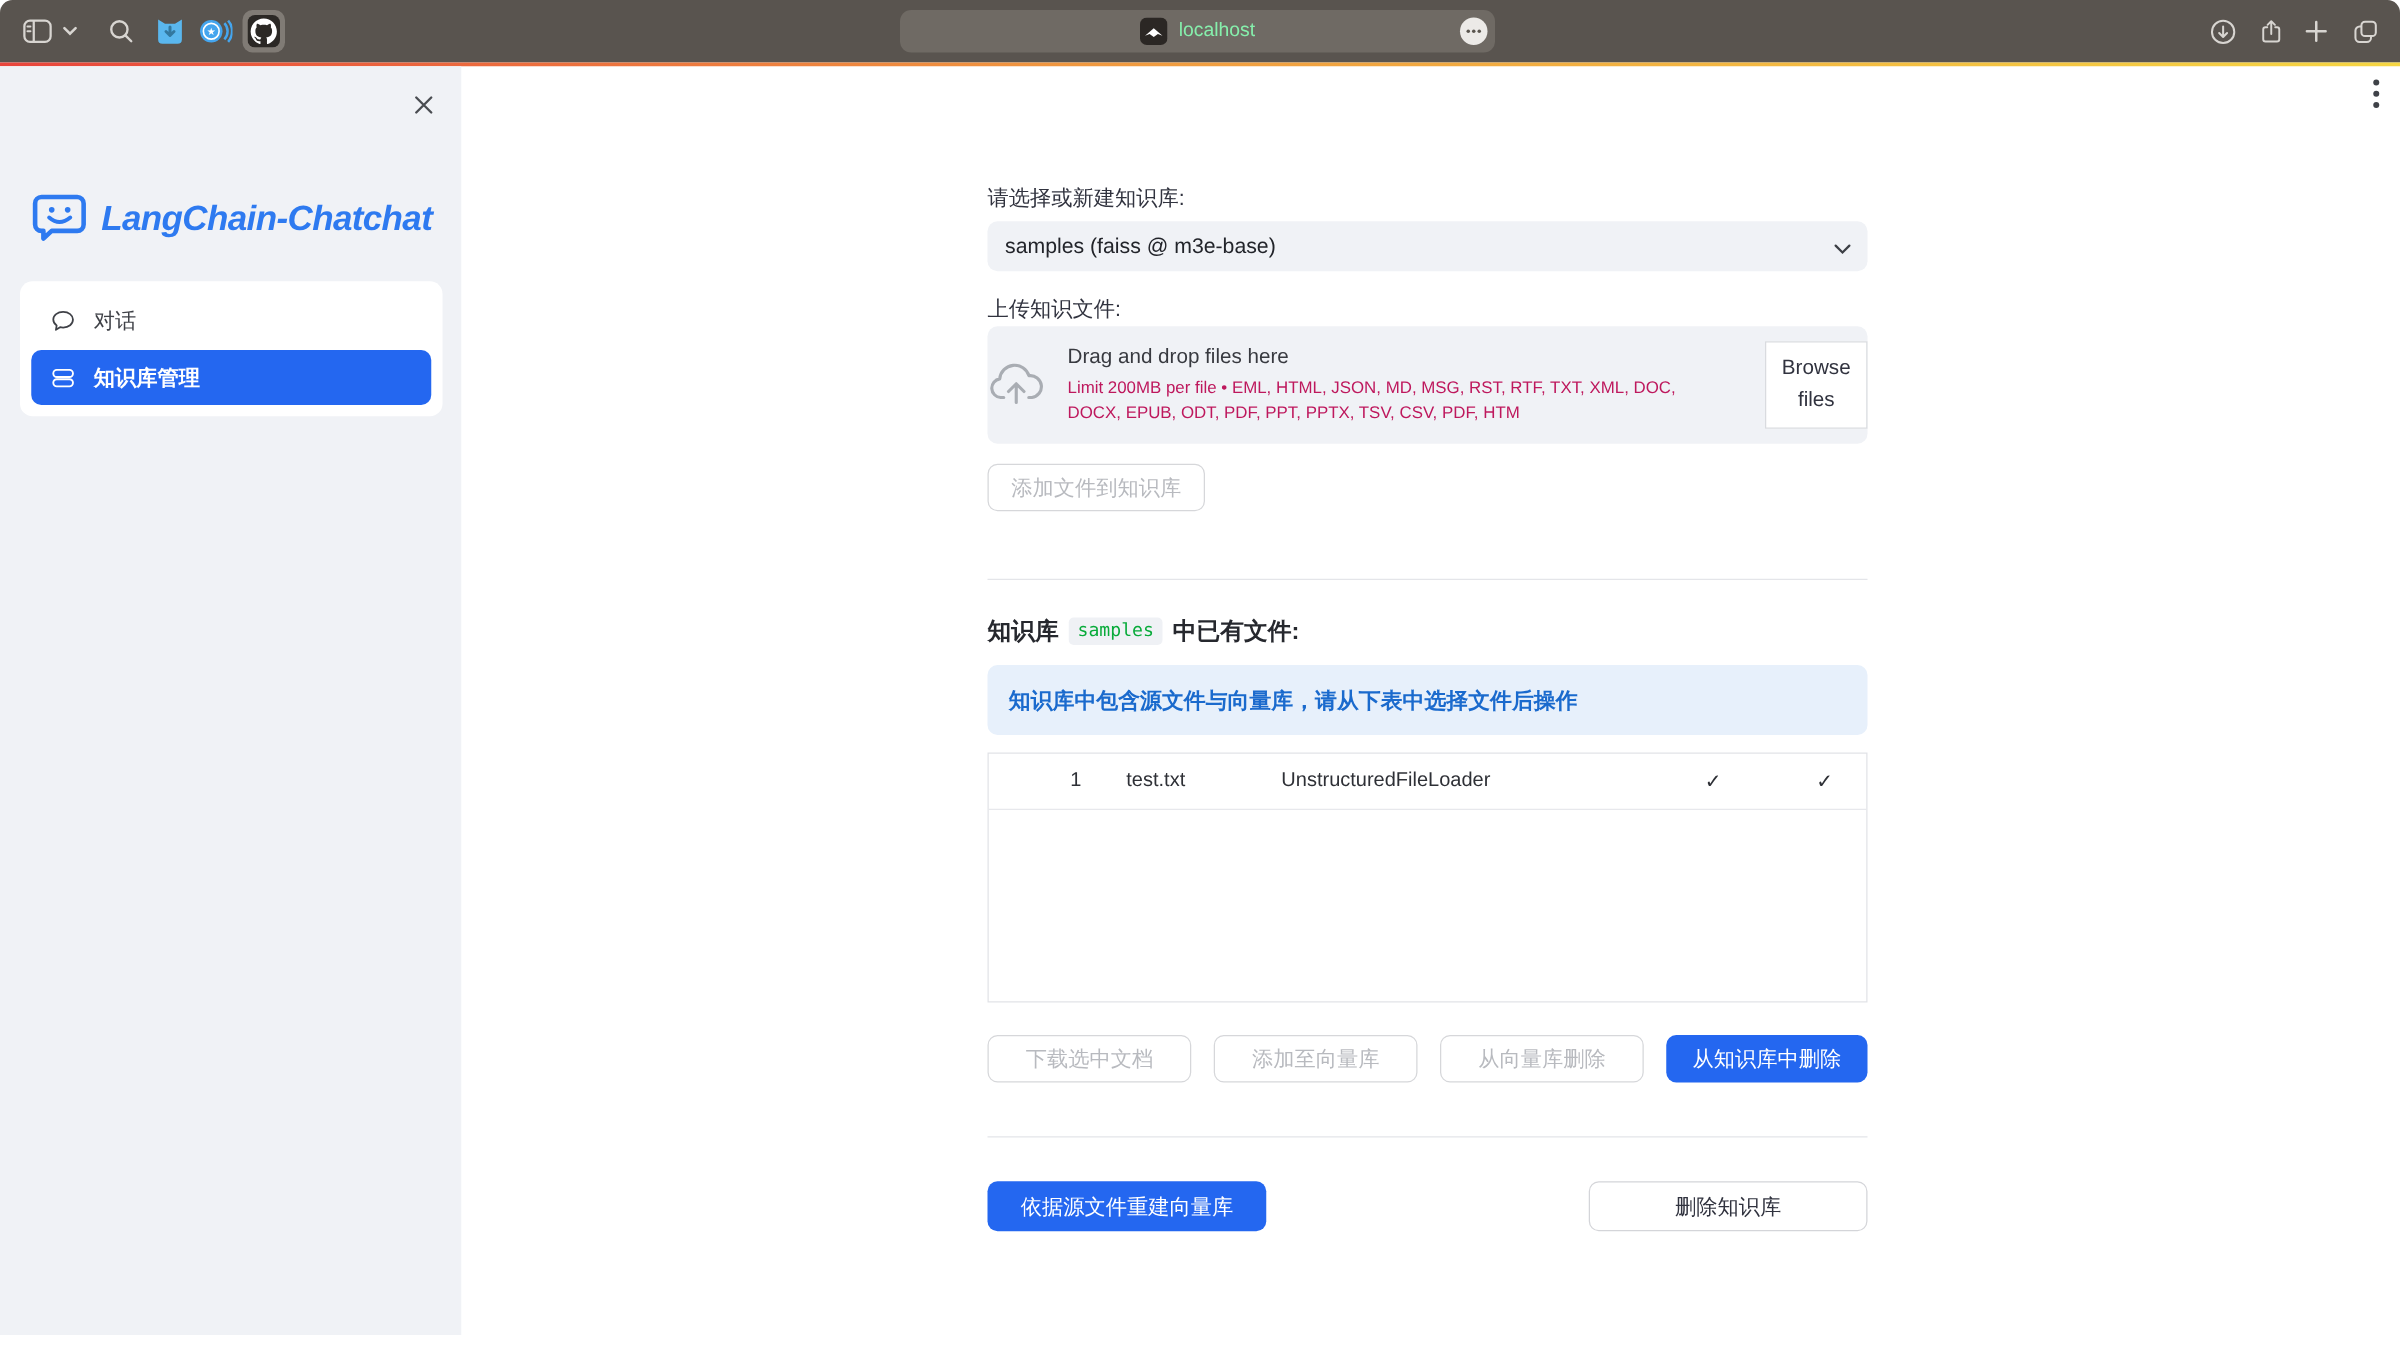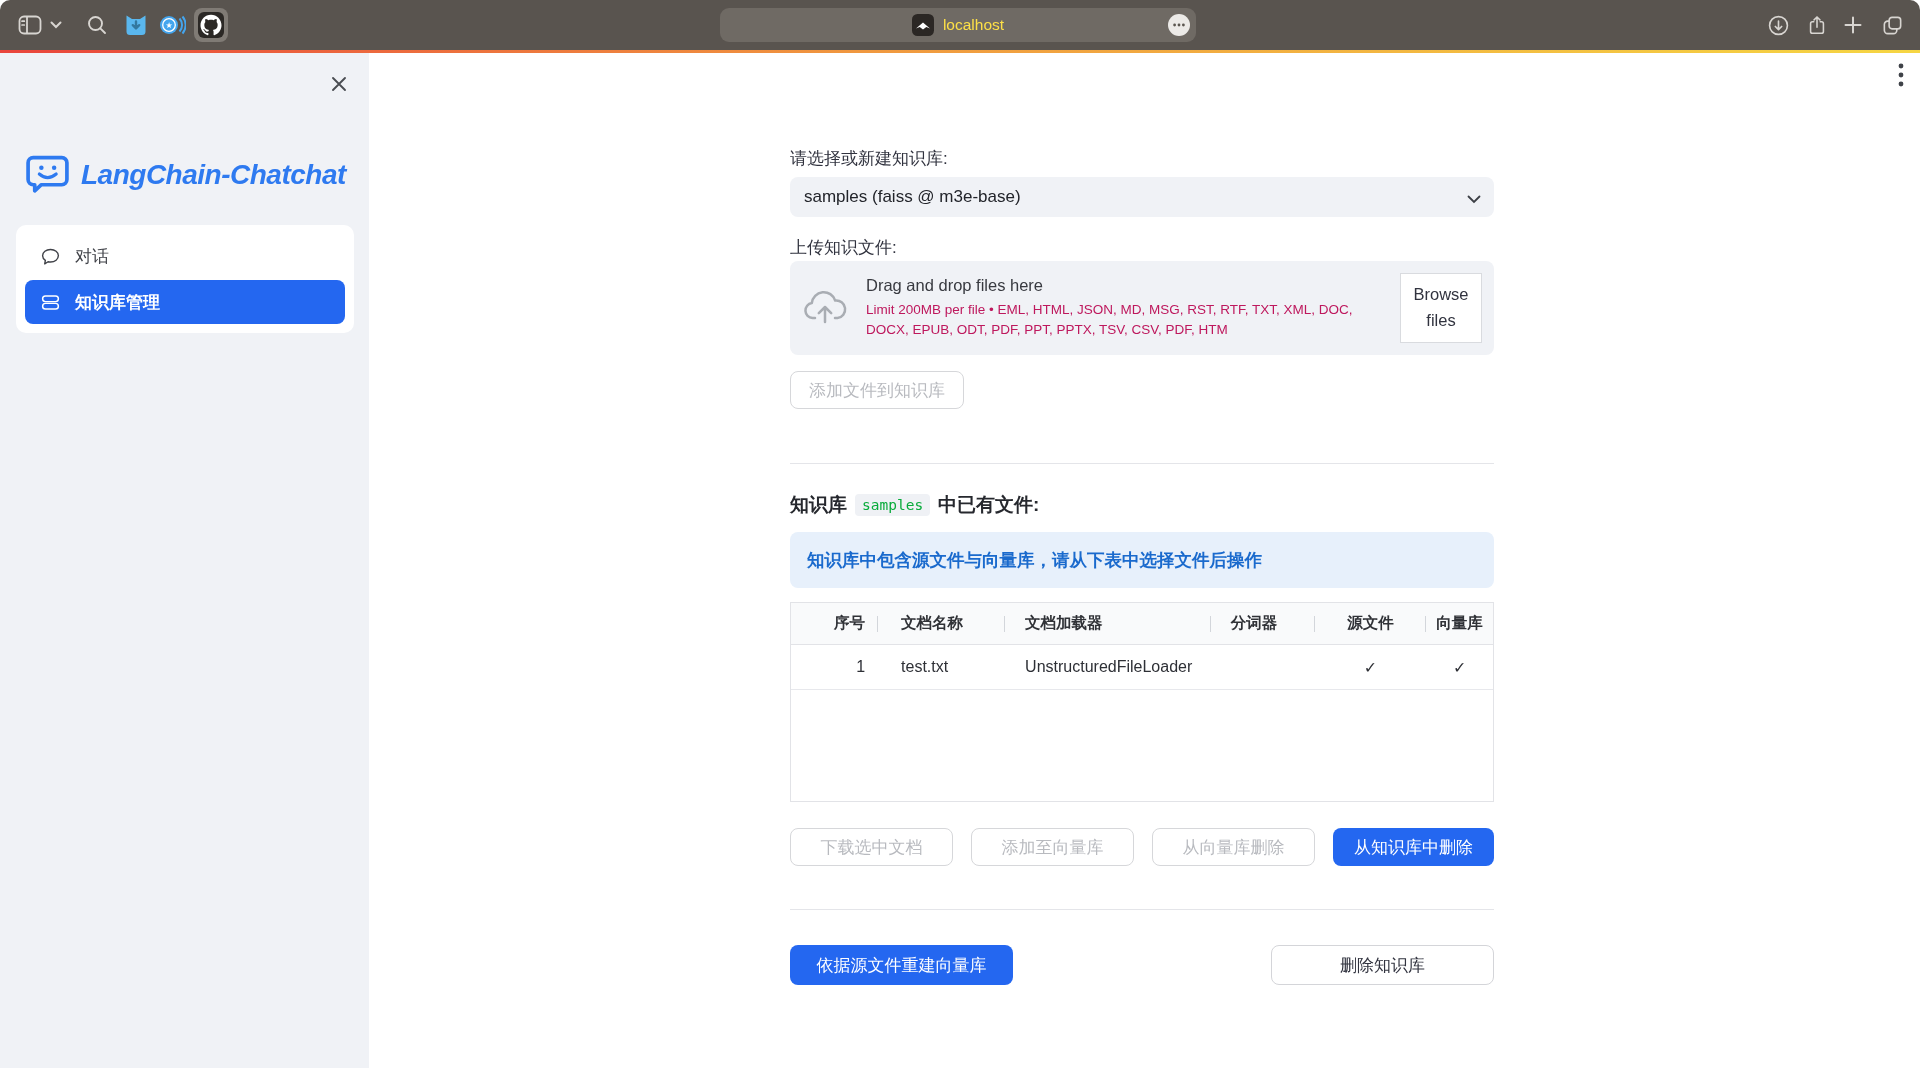--- a/index.html
+++ b/index.html
@@ -9,21 +9,21 @@
 
   
   .toolbar { position:absolute; top:0; left:0; width:1920px; height:50px;
     background:#59544f; border-radius:10px 10px 0 0; }
   .toolbar .abs { position:absolute; top:0; height:50px; display:flex; align-items:center; }
   .decoration { position:absolute; top:50px; left:0; width:1920px; height:3px;
     background:linear-gradient(90deg,#e9453c 0%,#f0983f 45%,#f6d643 100%); }
   .addressbar { position:absolute; left:720px; top:8px; width:476px; height:34px;
     background:#6f6a64; border-radius:9px; display:flex; align-items:center;
     justify-content:center; gap:9px; cursor:text; }
-  .addressbar .url { color:#fde047; font-size:15.5px; }
+  .addressbar .url { color:#86efac; font-size:15.5px; }
   .addr-ellipsis { position:absolute; right:5px; top:5px; }
   .gh-wrap { width:34px; height:34px; background:#807b75; border-radius:8px;
     display:flex; align-items:center; justify-content:center; }
 
   
   .kebab { position:absolute; right:16px; top:62px; cursor:pointer; }
 
   
   .sidebar { position:absolute; left:0; top:53px; width:369px; height:1015px;
     background:#f0f2f6; }
@@ -41,21 +41,21 @@
   
   .main { position:absolute; left:790px; top:0; width:704px; height:1080px; }
   .main > * { position:absolute; left:0; }
   .field-label { font-size:17px; color:#31333f; }
   .selectbox { top:177px; width:704px; height:40px; background:#f0f2f6; border-radius:8px;
     display:flex; align-items:center; padding:0 14px; font-size:17px; color:#22242a;
     cursor:pointer; }
   .selectbox .chev { position:absolute; right:13px; top:12px; }
 
   .dropzone { top:261px; width:704px; height:94px; background:#f0f2f6; border-radius:8px;
-    display:flex; align-items:center; padding:0 12px; }
+    display:flex; align-items:center; padding:0 0; }
   .dz-text { flex:1; margin-left:18px; margin-right:14px; }
   .dz-title { font-size:16.5px; color:#383a40; }
   .dz-hint { font-size:13.5px; color:#be185d; line-height:1.45; margin-top:5px; max-width:525px; }
   .browse-btn { width:82px; background:#fff; border:1px solid #d9dbdf; border-radius:0;
     font-size:16.5px; color:#31333f; text-align:center; padding:8px 8px; line-height:1.55;
     cursor:pointer; font-family:inherit; }
 
   .btn { display:flex; align-items:center; justify-content:center; border-radius:8px;
     font-size:17px; font-family:inherit; cursor:pointer; }
   .btn-disabled { background:#fff; border:1px solid #d6d7da; color:#b8babf; cursor:default; }
@@ -269,28 +269,20 @@
       <span>知识库</span>
       <span class="code-chip">samples</span>
       <span>中已有文件:</span>
     </div>
 
     <div class="infobox">
       <span>知识库中包含源文件与向量库，请从下表中选择文件后操作</span>
     </div>
 
     <div class="tbl">
-      <div class="trow thead">
-        <div class="th c0">序号</div>
-        <div class="th c1">文档名称</div>
-        <div class="th c2">文档加载器</div>
-        <div class="th c3">分词器</div>
-        <div class="th c4">源文件</div>
-        <div class="th c5">向量库</div>
-      </div>
       <div class="trow tdata">
         <div class="td c0">1</div>
         <div class="td c1">test.txt</div>
         <div class="td c2">UnstructuredFileLoader</div>
         <div class="td c3"></div>
         <div class="td c4">✓</div>
         <div class="td c5">✓</div>
       </div>
     </div>
 

